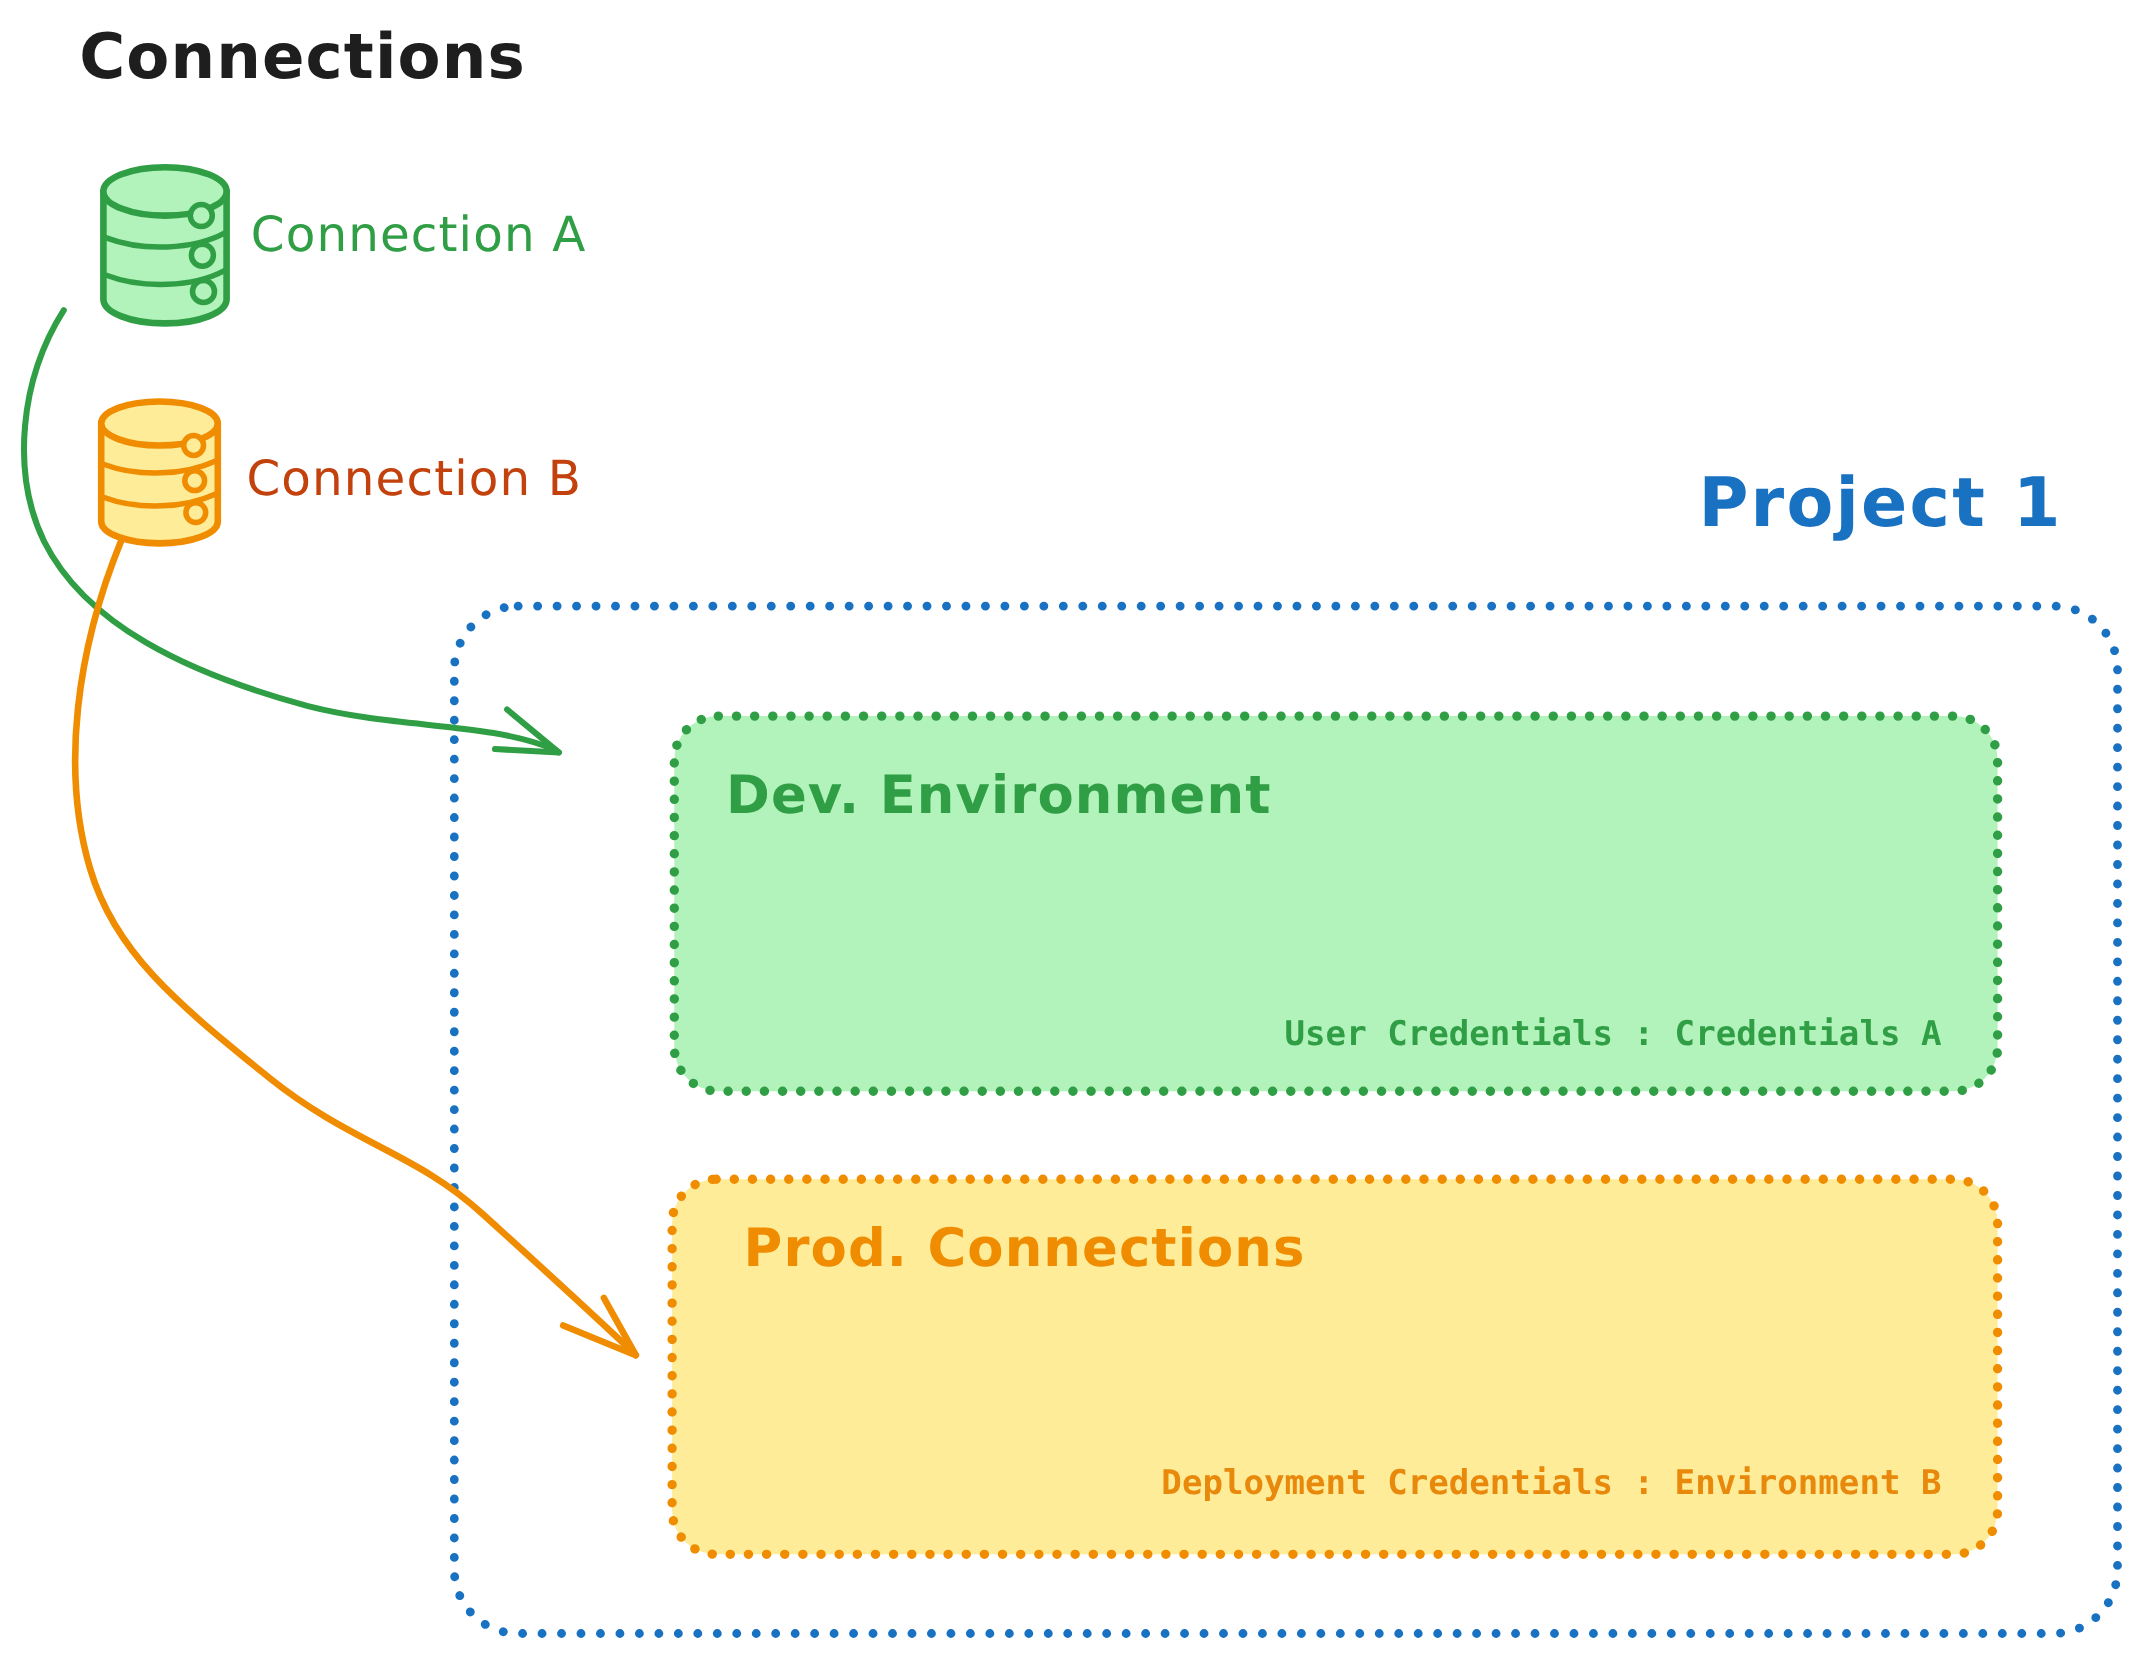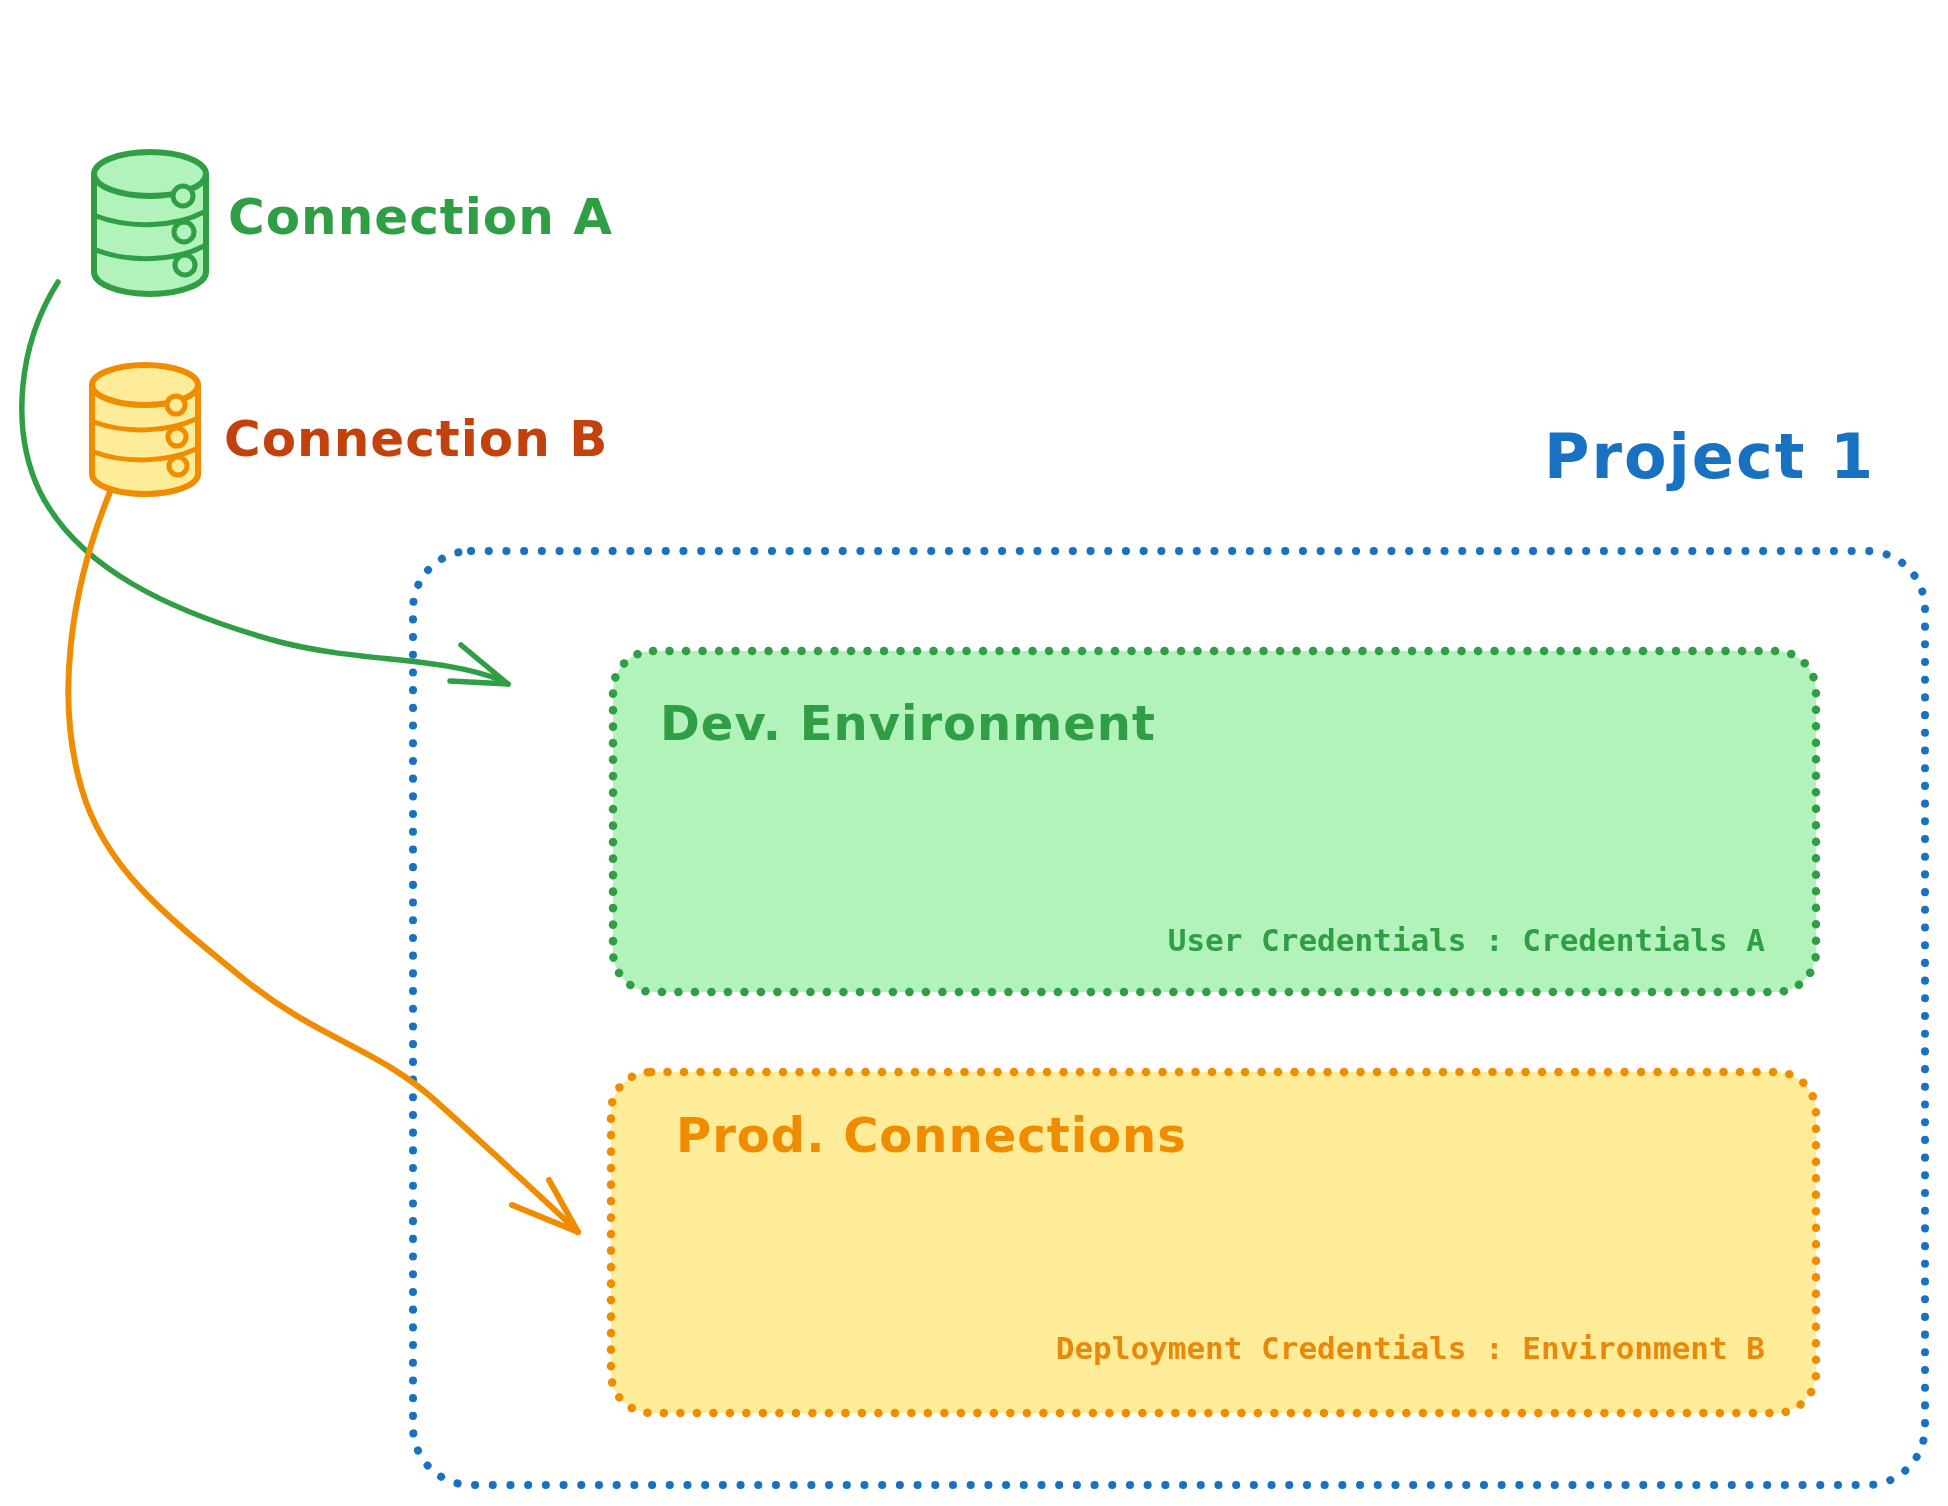--- a/index.html
+++ b/index.html
@@ -11,21 +11,21 @@
     overflow: hidden;
     font-family: "DejaVu Sans", sans-serif;
   }
   .layer { position: absolute; left: 0; top: 0; }
   .txt { position: absolute; white-space: nowrap; line-height: 1.08; }
   .title {
     left: 72px; top: 22px;
     font-size: 57px; font-weight: 700; color: #1e1e1e;
     letter-spacing: 1px;
   }
-  .conn-label { font-size: 50px; font-weight: 700; letter-spacing: 1px; }
+  .conn-label { font-size: 44px; font-weight: 400; letter-spacing: 1px; }
   .conn-a { left: 228px; top: 190px; color: #2f9e44; }
   .conn-b { left: 224px; top: 402px; color: #c2410c; margin-top: 10px; }
   .project-label {
     left: 1544px; top: 424px;
     font-size: 62px; font-weight: 700; color: #1971c2;
     letter-spacing: 2px;
   }
   .env-title { font-size: 48px; font-weight: 700; letter-spacing: 1px; }
   .dev-title  { left: 660px; top: 698px;  color: #2f9e44; }
   .prod-title { left: 676px; top: 1110px; color: #f08c00; }
@@ -81,20 +81,21 @@
       <path d="M 92 385 L 92 474 A 53 20 0 0 0 198 474 L 198 385" fill="none" stroke="#f08c00" stroke-width="6" stroke-linecap="round"></path>
       <ellipse cx="145" cy="385" rx="53" ry="20" fill="#ffec99" stroke="#f08c00" stroke-width="6"></ellipse>
       <path d="M 94 422 C 126 434 168 432 196 419" fill="none" stroke="#f08c00" stroke-width="5" stroke-linecap="round"></path>
       <path d="M 94 452 C 126 464 168 462 196 449" fill="none" stroke="#f08c00" stroke-width="5" stroke-linecap="round"></path>
       <circle cx="176" cy="405" r="9" fill="#ffec99" stroke="#f08c00" stroke-width="5"></circle>
       <circle cx="177" cy="437" r="9" fill="#ffec99" stroke="#f08c00" stroke-width="5"></circle>
       <circle cx="178" cy="466" r="9" fill="#ffec99" stroke="#f08c00" stroke-width="5"></circle>
     </g>
   </svg>
 
+  <div class="txt title">Connections</div>
 
   <div class="txt conn-label conn-a">Connection A</div>
 
   <div class="txt conn-label conn-b">Connection B</div>
 
   <div class="txt project-label">Project 1</div>
 
   <div class="txt env-title dev-title">Dev. Environment</div>
 
   <div class="creds dev-creds">User Credentials : Credentials A</div>

